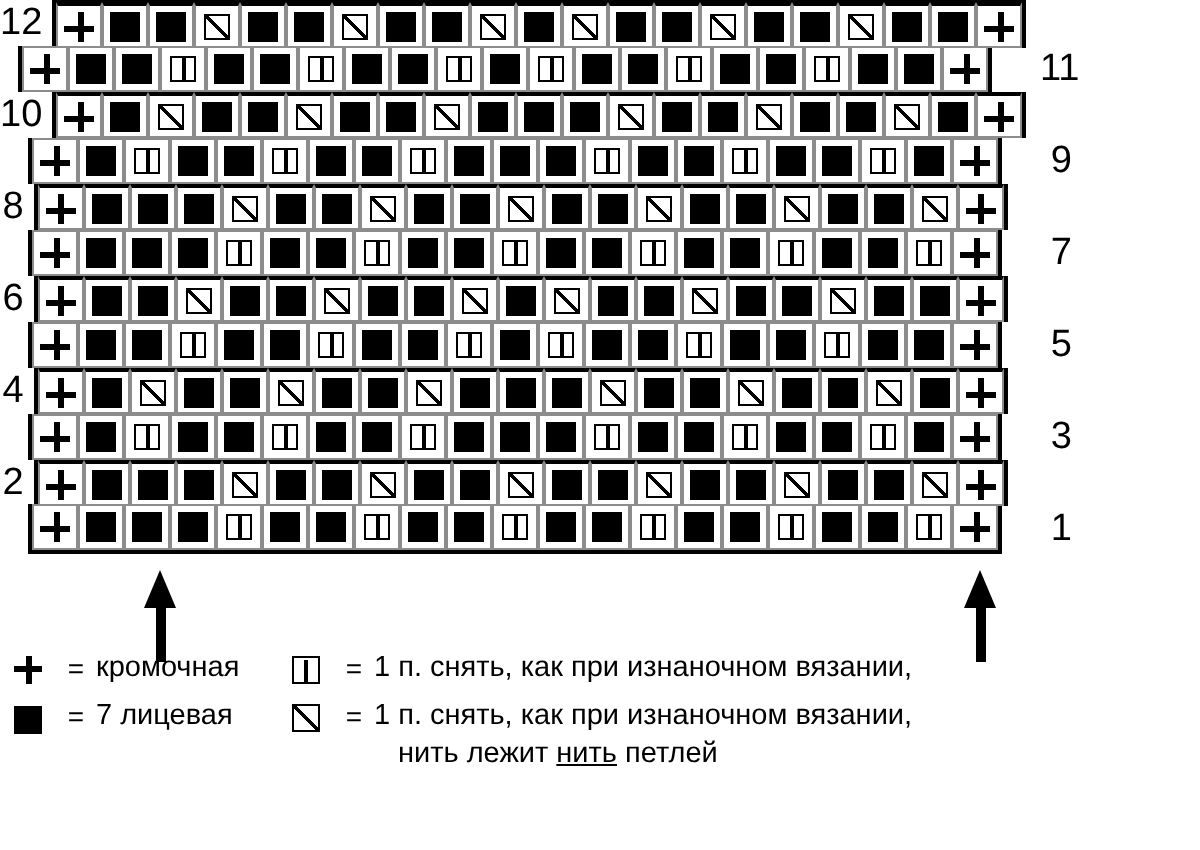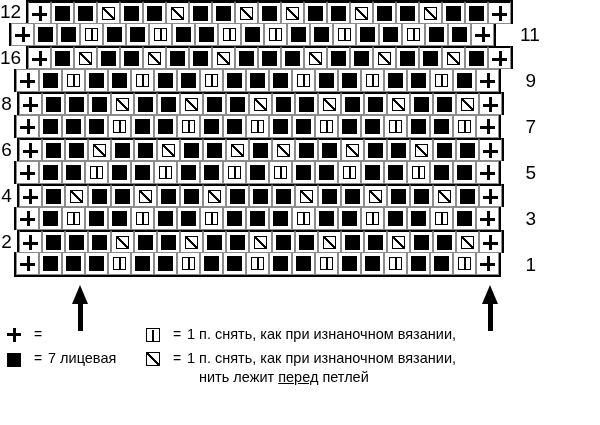--- a/index.html
+++ b/index.html
@@ -288,21 +288,21 @@
         <div class="cell sym-knit"></div>
         <div class="cell sym-knit"></div>
         <div class="cell sym-behind"></div>
         <div class="cell sym-knit"></div>
         <div class="cell sym-knit"></div>
         <div class="cell sym-edge"></div>
       </div>
       <div class="row-label right">11</div>
     </div>
     <div class="chart-row pair-top">
-      <div class="row-label">16</div>
+      <div class="row-label">10</div>
       <div class="grid-strip">
         <div class="cell sym-edge"></div>
         <div class="cell sym-knit"></div>
         <div class="cell sym-front"></div>
         <div class="cell sym-knit"></div>
         <div class="cell sym-knit"></div>
         <div class="cell sym-front"></div>
         <div class="cell sym-knit"></div>
         <div class="cell sym-knit"></div>
         <div class="cell sym-front"></div>
@@ -573,32 +573,33 @@
 <div class="repeat-arrow" id="arrow-right" style="left: 480px; top: 285px;">
   <div class="arrow-head"></div>
   <div class="arrow-shaft"></div>
 </div>
 
 <div id="legend">
   <div class="legend-col-left" id="legend-left">
       <div class="legend-entry">
         <div class="legend-sym lg-edge"></div>
         <div class="legend-eq">=</div>
+        <div class="legend-text">кромочная</div>
       </div>
       <div class="legend-entry">
         <div class="legend-sym lg-knit"></div>
         <div class="legend-eq">=</div>
         <div class="legend-text">7 лицевая</div>
       </div>
     </div>
   <div class="legend-col-right" id="legend-right">
       <div class="legend-entry">
         <div class="legend-sym lg-behind"></div>
         <div class="legend-eq">=</div>
         <div class="legend-text"><span>1 п. снять, как при изнаночном вязании,</span></div>
       </div>
       <div class="legend-entry">
         <div class="legend-sym lg-front"></div>
         <div class="legend-eq">=</div>
-        <div class="legend-text"><span>1 п. снять, как при изнаночном вязании,</span><span class="l2"><span>нить лежит </span><span class="underlined">перед</span><span> петлей</span></span></div>
+        <div class="legend-text"><span>1 п. снять, как при изнаночном вязании,</span><span class="l2"><span>нить лежит </span><span class="underlined">нить</span><span> петлей</span></span></div>
       </div>
     </div>
 </div>
 
 </body></html>

